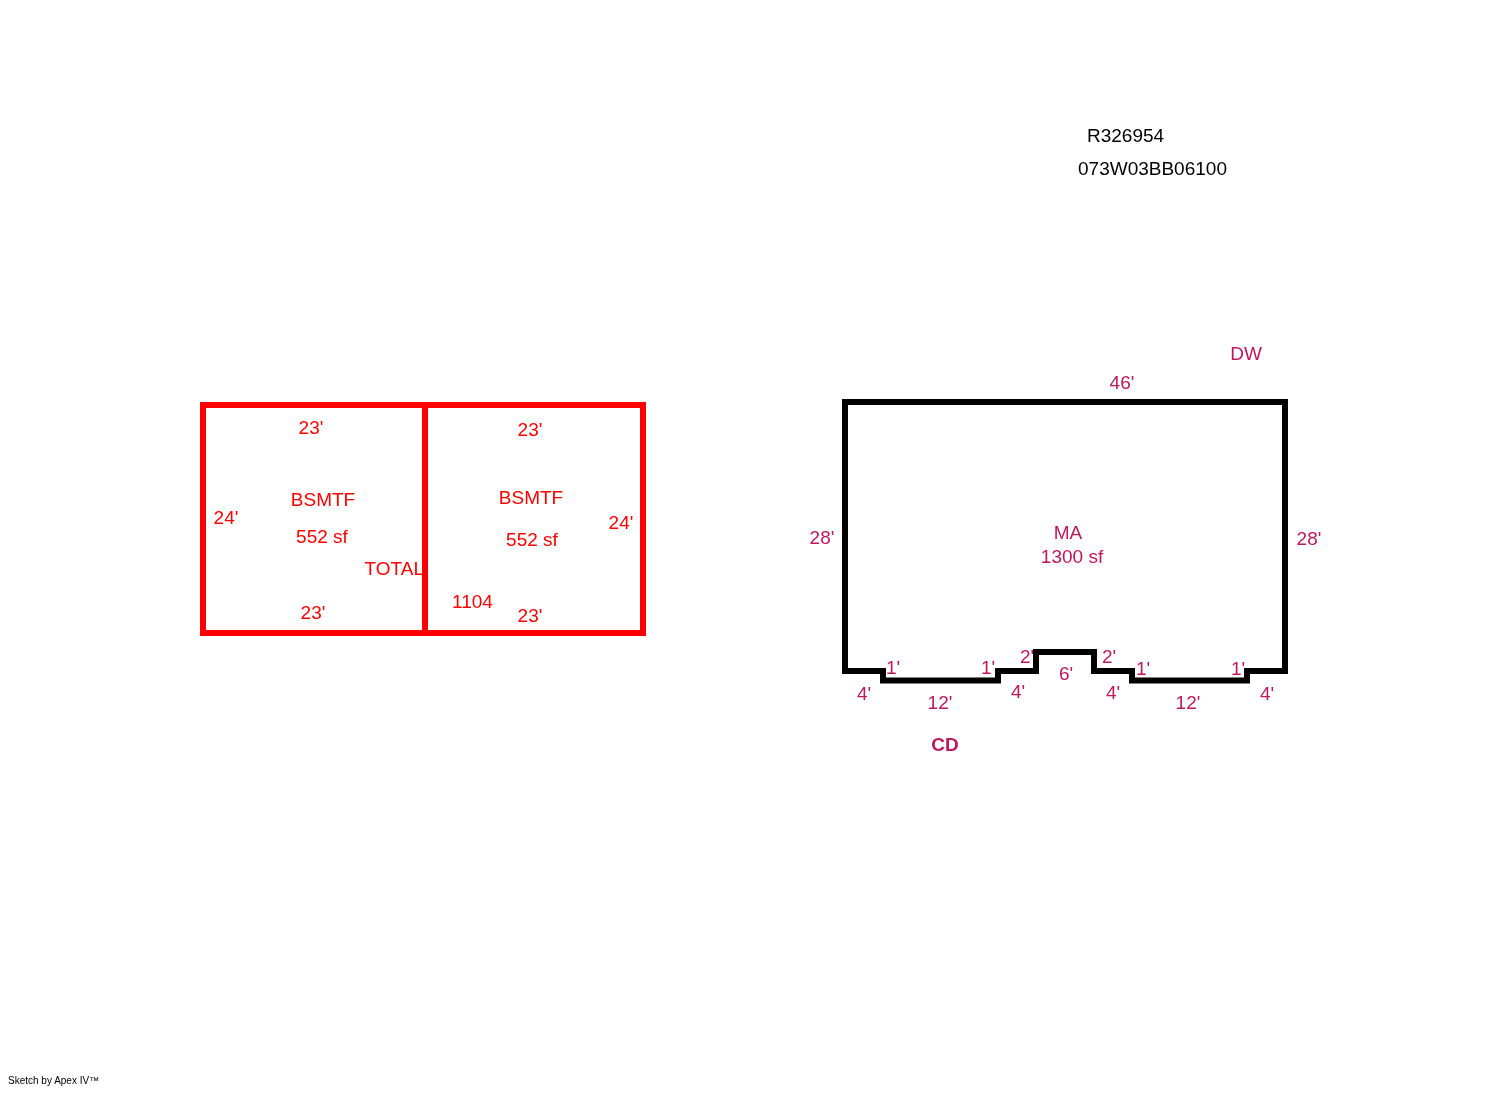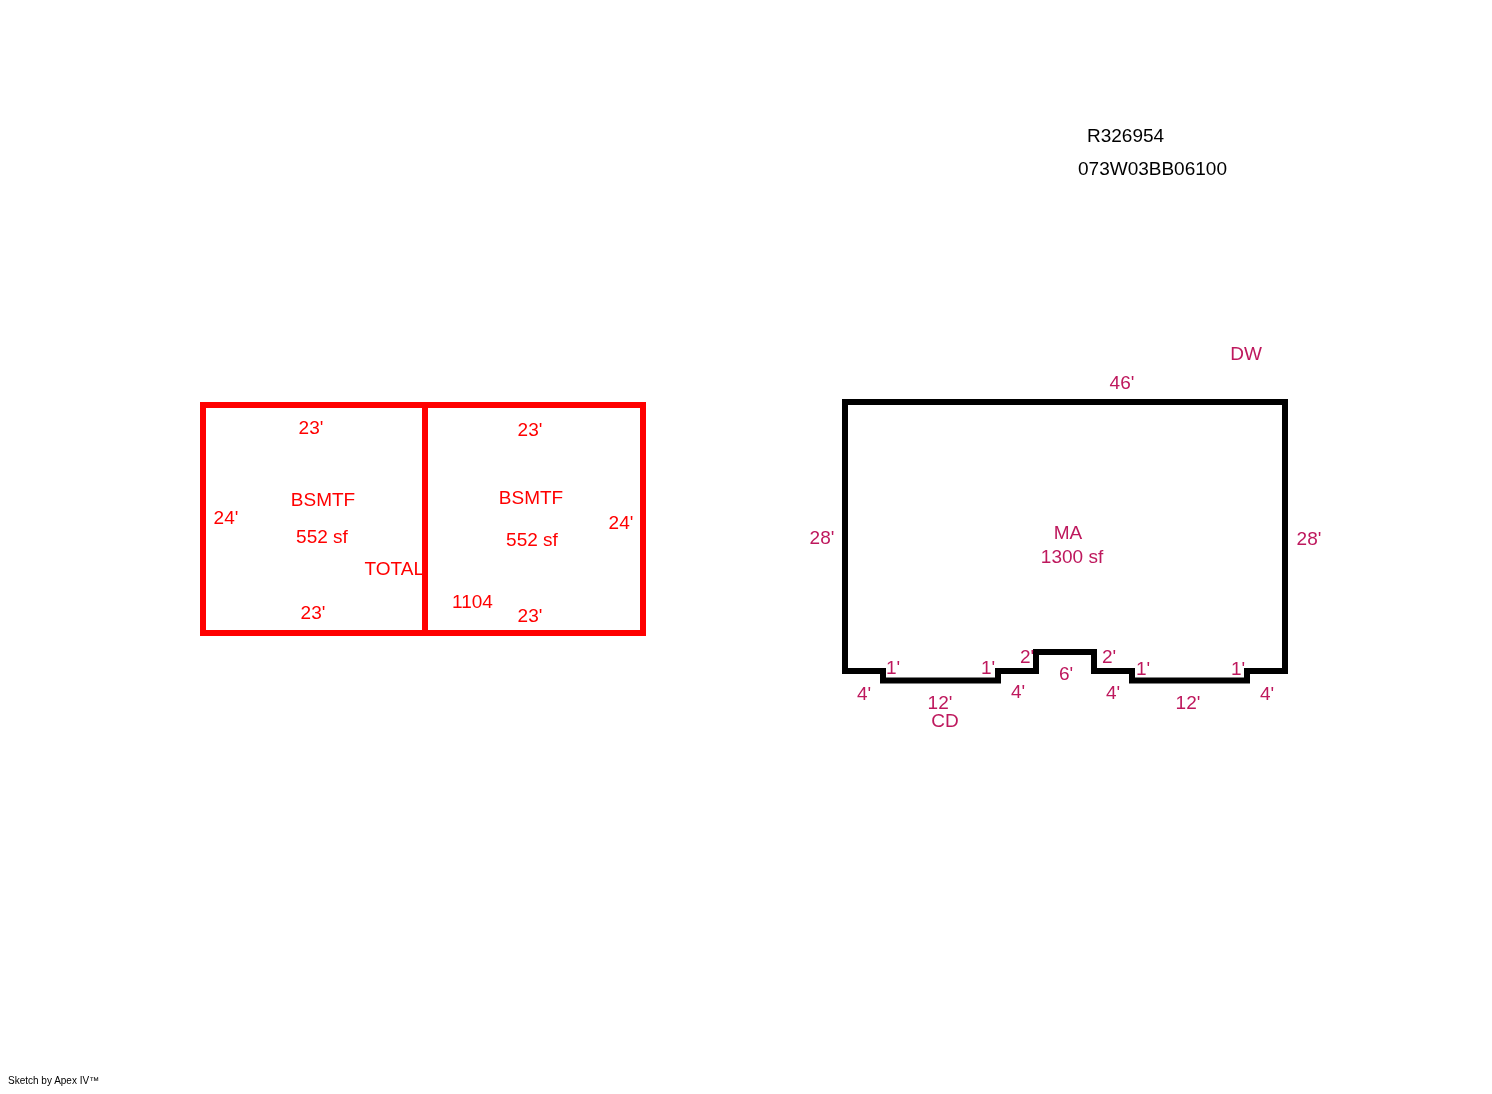--- a/index.html
+++ b/index.html
@@ -70,21 +70,21 @@
 
   <span class="lbl red right-anchor" style="left:424px; top:568px;">TOTAL</span>
   <span class="lbl red left-anchor" style="left:452px; top:569px;margin-top:32px;">1104</span>
 
   <span class="lbl" style="left:1246px; top:353px;">DW</span>
   <span class="lbl" style="left:1122px; top:382px;">46'</span>
   <span class="lbl" style="left:822px; top:537px;">28'</span>
   <span class="lbl" style="left:1309px; top:538px;">28'</span>
   <span class="lbl" style="left:1068px; top:532px;">MA</span>
   <span class="lbl" style="left:1072px; top:556px;">1300 sf</span>
-  <span class="lbl" style="left:945px; top:720px;">CD</span>
+  <span class="lbl" style="left:945px; top:744px;font-weight:bold;">CD</span>
 
   <span class="lbl" style="left:864px; top:693px;">4'</span>
   <span class="lbl" style="left:893px; top:667px;">1'</span>
   <span class="lbl" style="left:940px; top:702px;">12'</span>
   <span class="lbl" style="left:988px; top:667px;">1'</span>
   <span class="lbl" style="left:1018px; top:691px;">4'</span>
   <span class="lbl" style="left:1027px; top:656px;">2'</span>
   <span class="lbl" style="left:1066px; top:673px;">6'</span>
   <span class="lbl" style="left:1109px; top:656px;">2'</span>
   <span class="lbl" style="left:1113px; top:692px;">4'</span>

